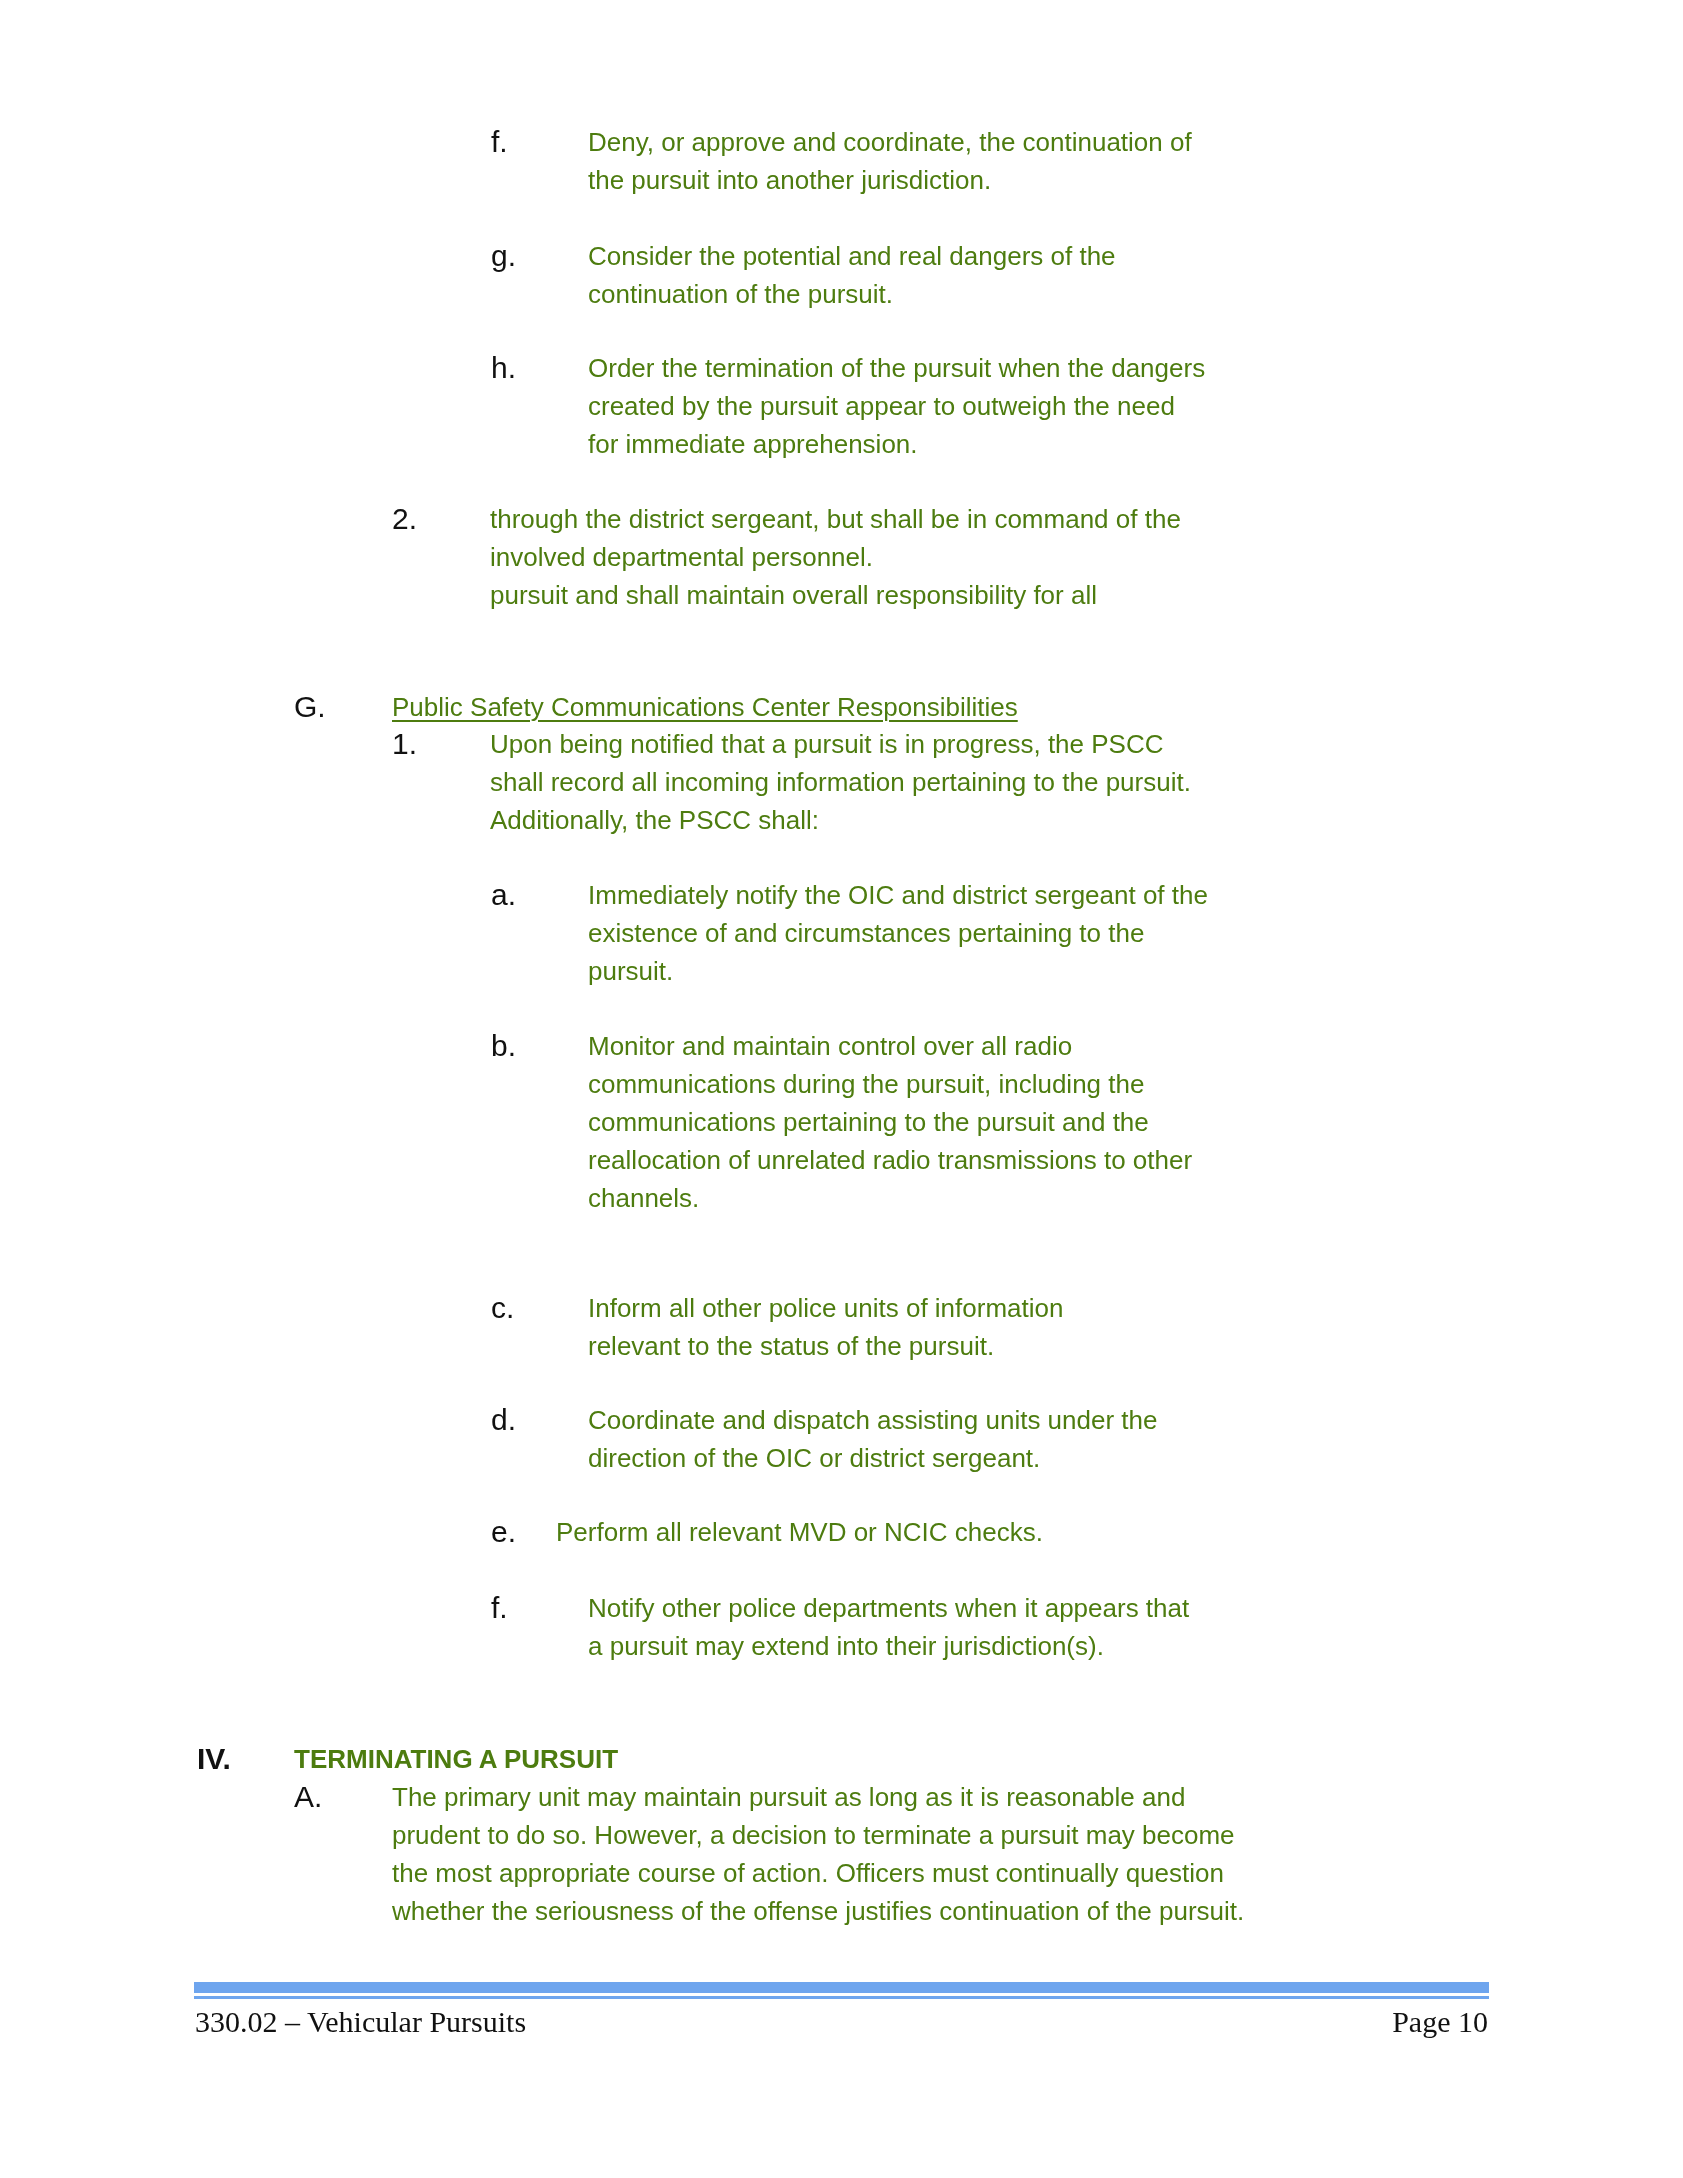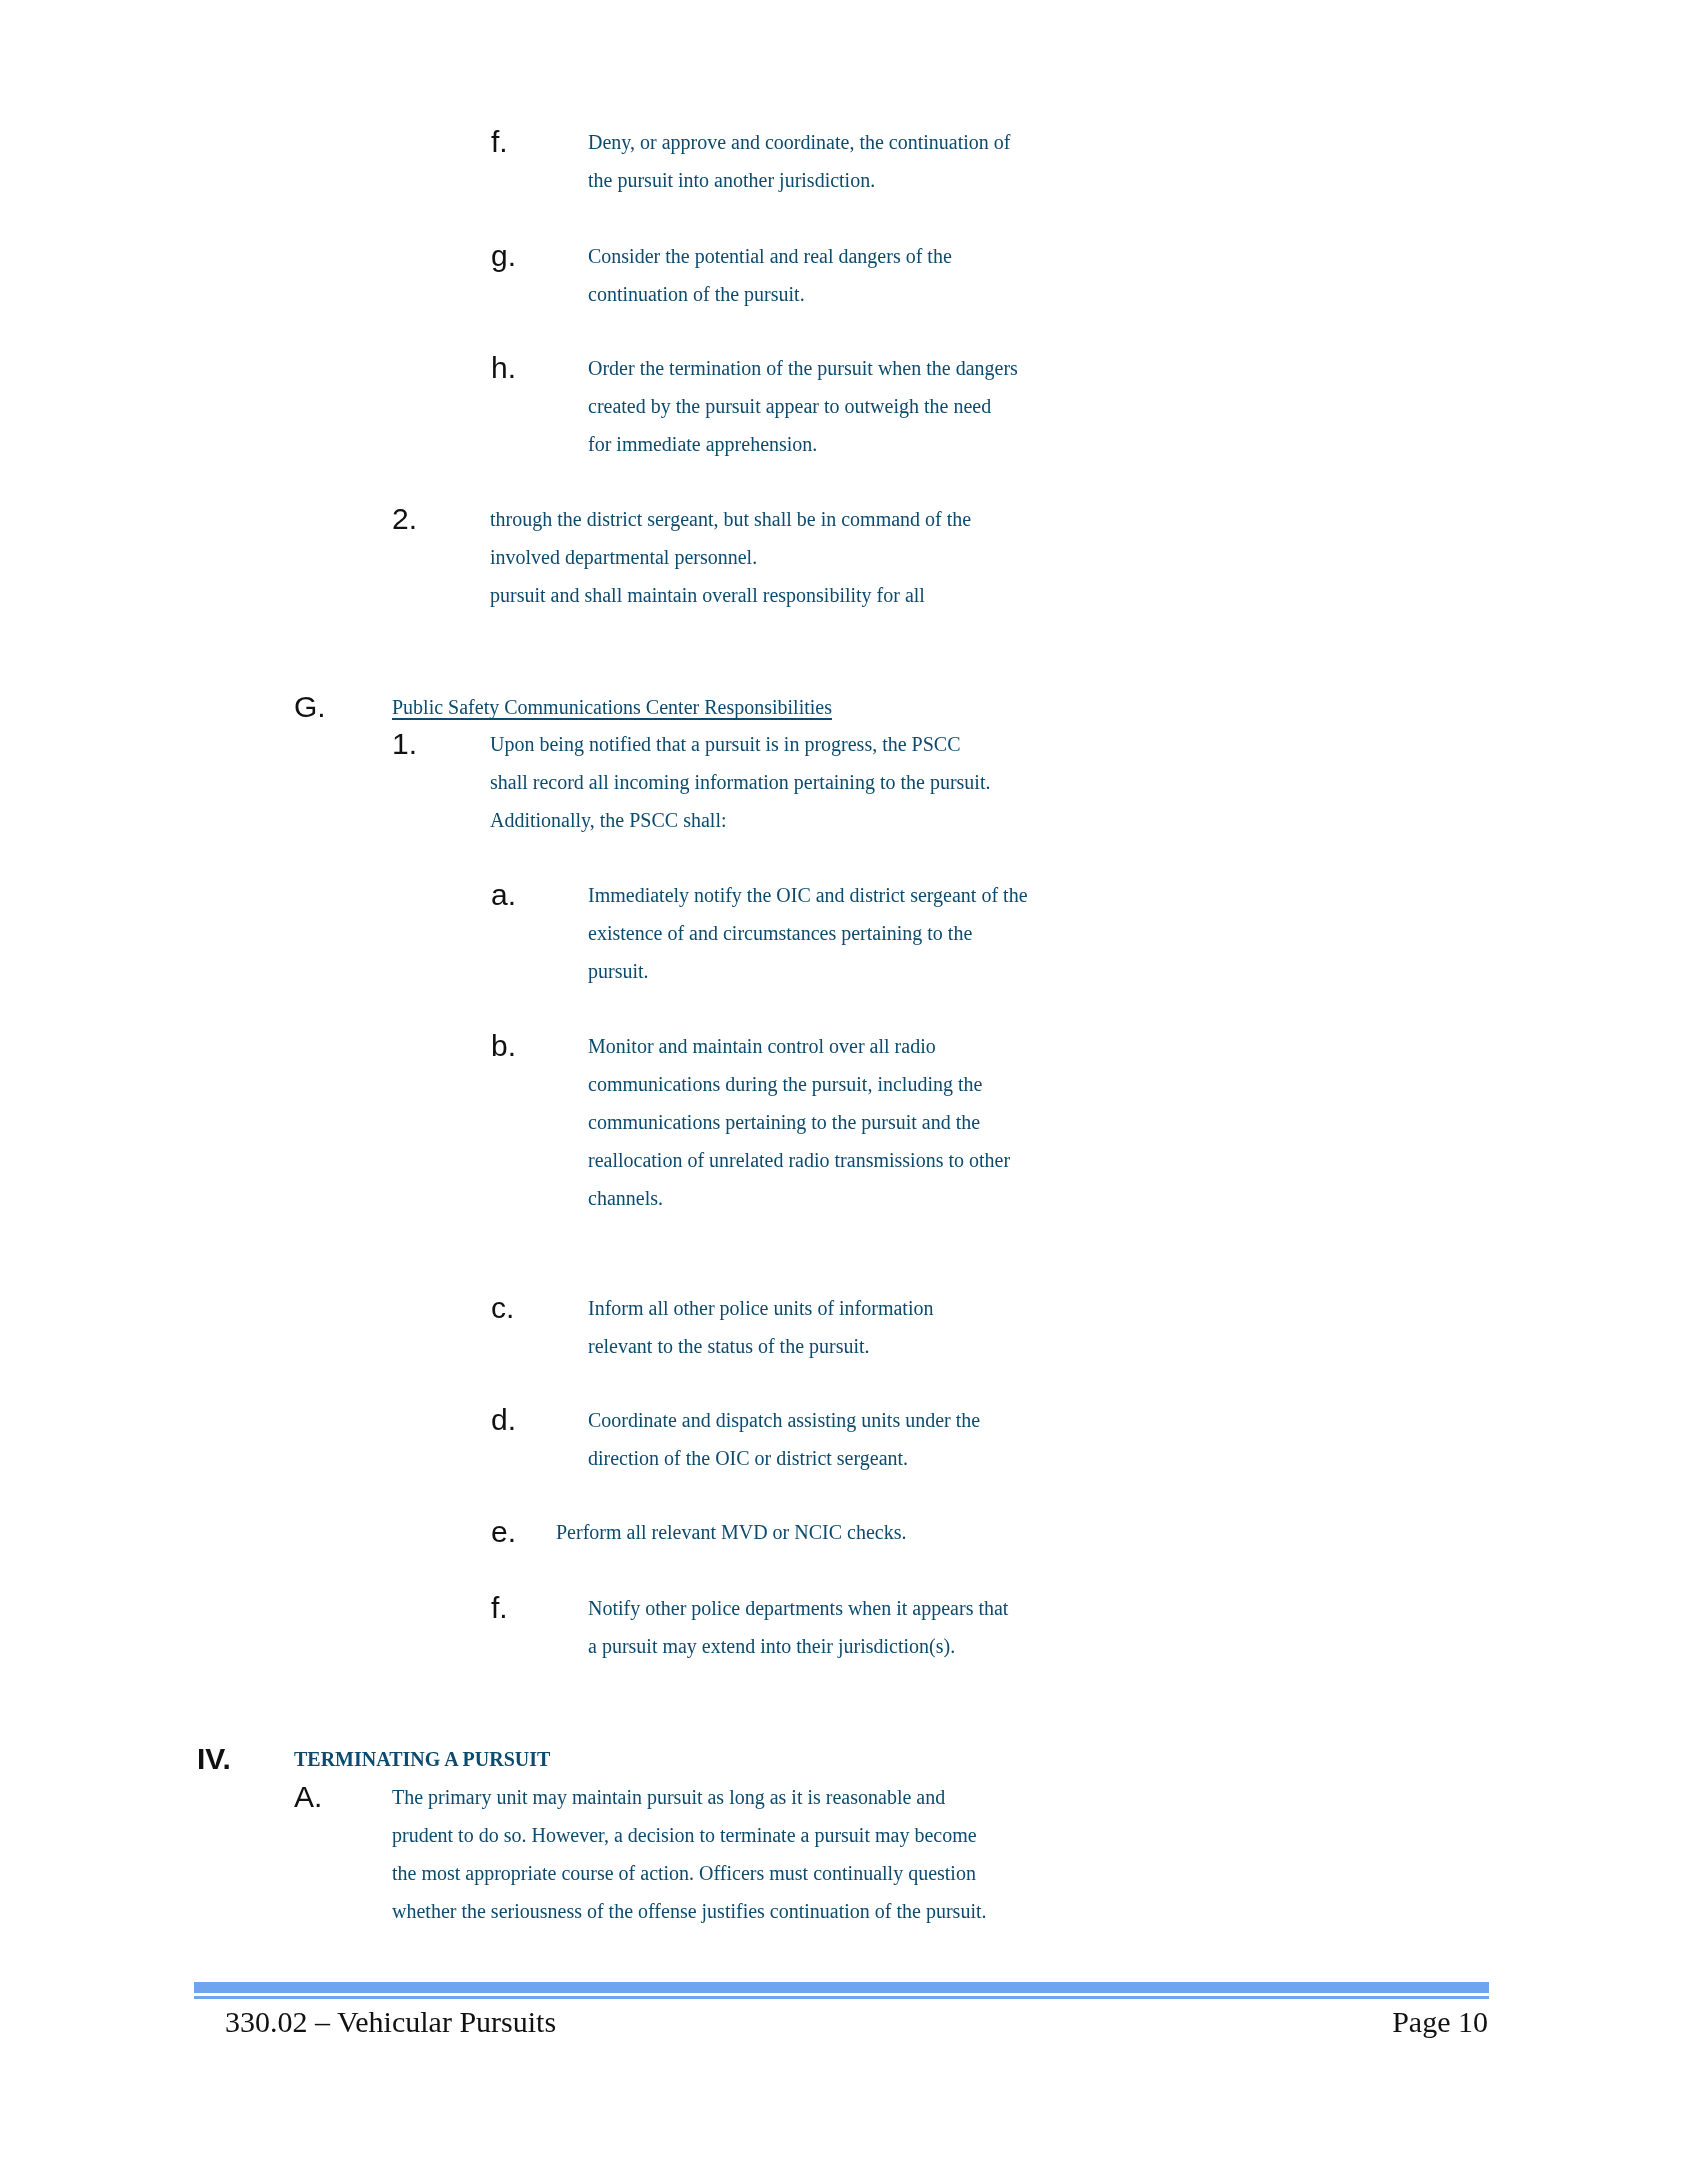--- a/index.html
+++ b/index.html
@@ -1,26 +1,26 @@
 <!DOCTYPE html>
 <html><head>
 <meta charset="utf-8">
 <style>
   html, body { margin: 0; padding: 0; background: #ffffff; }
   body { width: 1683px; height: 2178px; position: relative; overflow: hidden; }
   .page { position: absolute; left: 0; top: 0; width: 1683px; height: 2178px; background: #fff; color: #111; }
-  .t { position: absolute; font-family: Liberation Serif, serif; font-size: 20px; line-height: 38px; white-space: nowrap; color: #0c4a6e; }
+  .t { position: absolute; font-family: Liberation Sans, sans-serif; font-size: 26px; line-height: 38px; white-space: nowrap; color: #4d7c0f; }
   .lbl { position: absolute; font-family: "Liberation Sans", sans-serif; font-size: 30px; line-height: 38px; color: #111; }
   .u { text-decoration: underline; text-underline-offset: 4px; text-decoration-thickness: 2px; }
   .b { font-weight: bold; }
   .line { display: block; }
   .footer-rule { position: absolute; left: 194px; width: 1295px; }
   .rule-thick { top: 1982px; height: 11px; background: #6ea5ee; }
   .rule-thin { top: 1996px; height: 3px; background: #6ea5ee; }
-  .footer-text { position: absolute; top: 2004px; font-family: "Liberation Serif", serif; font-size: 30px; line-height: 36px; color: #111; white-space: nowrap; margin-left: 30px; }
+  .footer-text { position: absolute; top: 2004px; font-family: "Liberation Serif", serif; font-size: 30px; line-height: 36px; color: #111; white-space: nowrap; }
 </style>
 </head>
 <body>
 
 <div class="page">
 
   <div class="lbl" style="left:491px; top:123px;">f.</div>
   <div class="t" style="left:588px; top:123px;">
     <span class="line">Deny, or approve and coordinate, the continuation of</span>
     <span class="line">the pursuit into another jurisdiction.</span>

